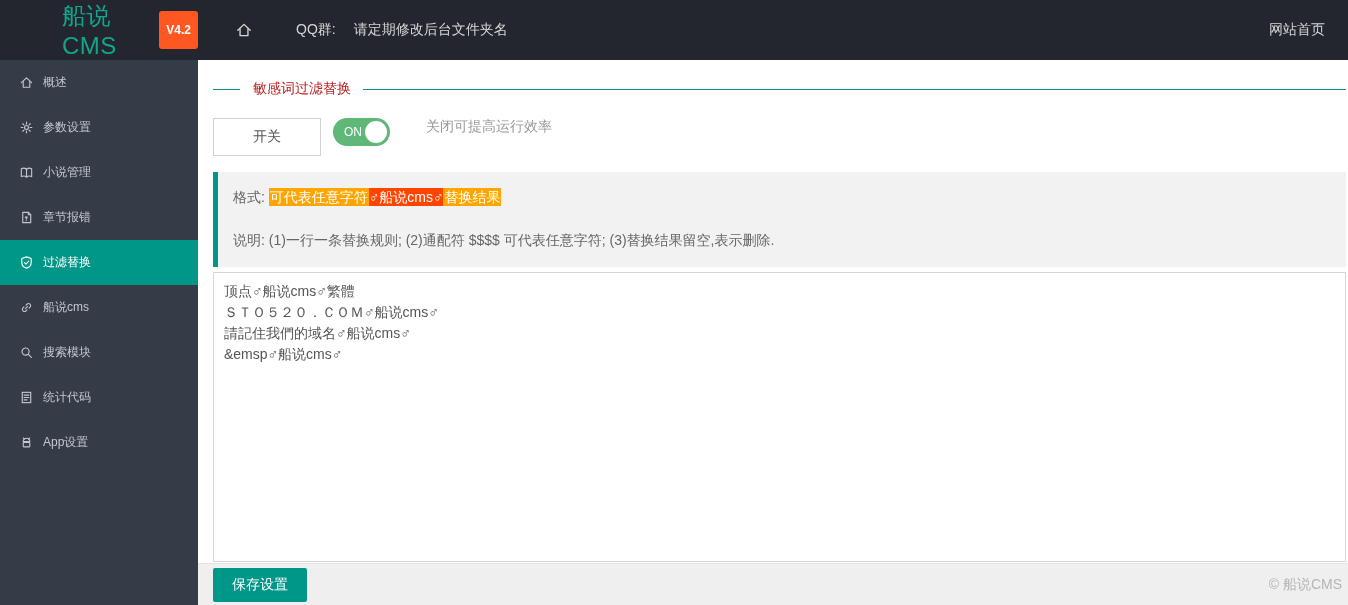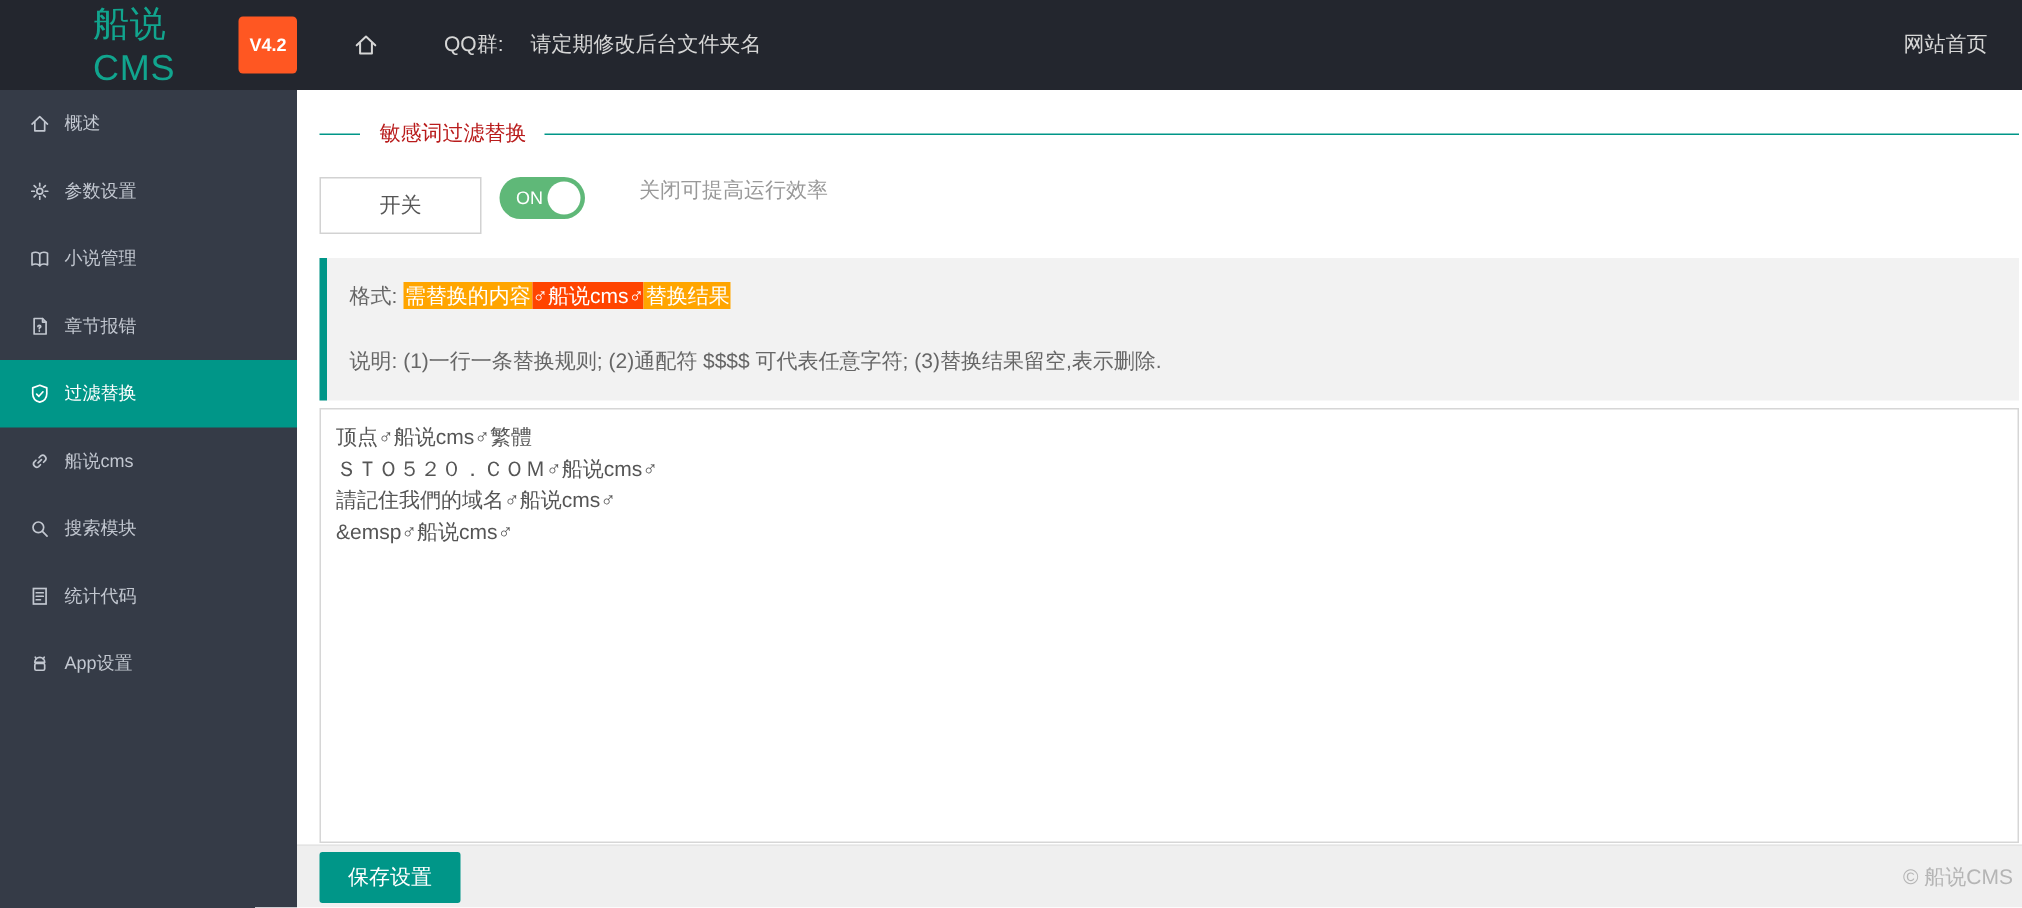--- a/index.html
+++ b/index.html
@@ -192,21 +192,21 @@
       <span class="toggle">
         <span class="toggle-state">ON</span>
         <span class="toggle-knob"></span>
       </span>
       <span class="switch-hint">关闭可提高运行效率</span>
     </div>
 
     <div class="format-box">
       <div class="format-line">
         <span>格式:</span>
-        <span class="hl-orange">需替换的内容</span><span class="hl-red">♂船说cms♂</span><span class="hl-orange">替换结果</span>
+        <span class="hl-orange">可代表任意字符</span><span class="hl-red">♂船说cms♂</span><span class="hl-orange">替换结果</span>
       </div>
       <div class="note-line">说明: (1)一行一条替换规则; (2)通配符 $$$$ 可代表任意字符; (3)替换结果留空,表示删除.</div>
     </div>
 
     <textarea class="rules-textarea" spellcheck="false" style="">顶点♂船说cms♂繁體
 ＳＴＯ５２０．ＣＯＭ♂船说cms♂
 請記住我們的域名♂船说cms♂
 &amp;emsp♂船说cms♂</textarea>
 
     <div class="bottom-strip">

